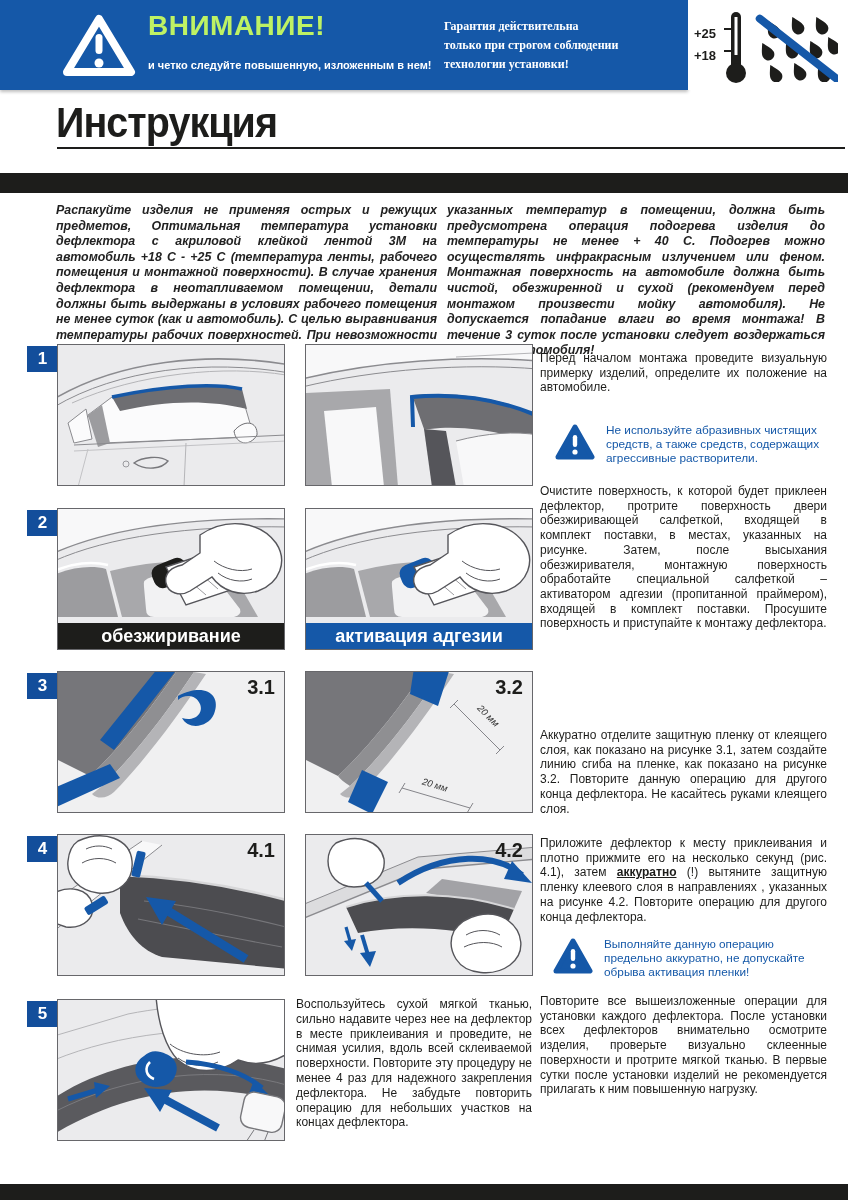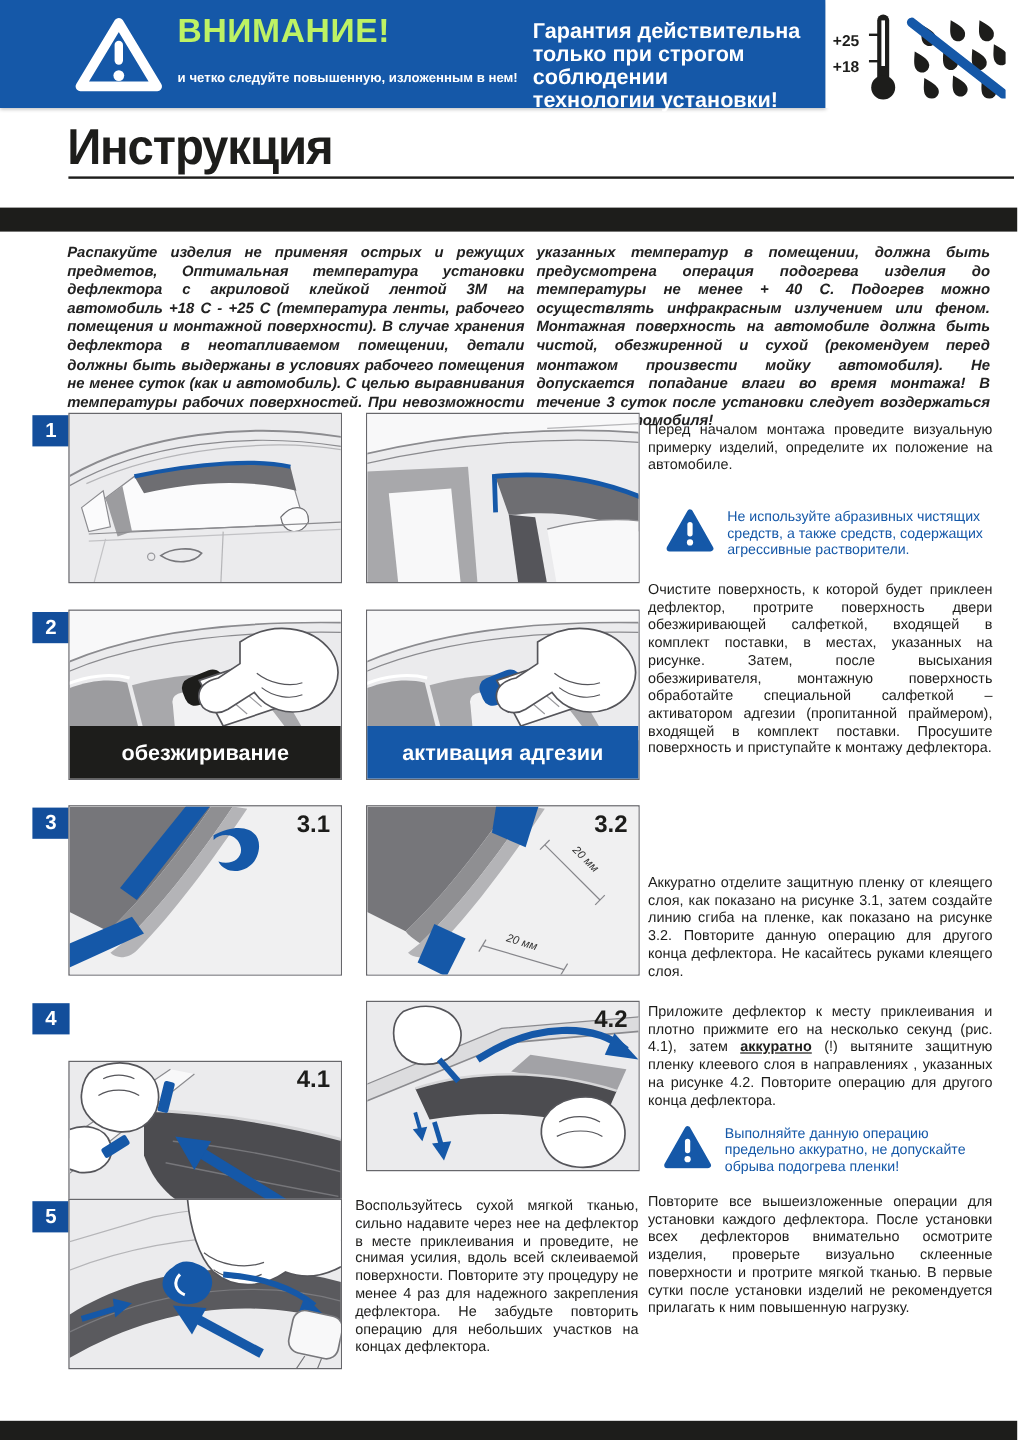--- a/index.html
+++ b/index.html
@@ -5,21 +5,21 @@
   html,body{margin:0;padding:0;background:#fff;}
   .page{position:relative;width:848px;height:1200px;background:#fff;overflow:hidden;
         font-family:"Liberation Sans",sans-serif;color:#1d1d1b;}
   
   .hdr-blue{position:absolute;left:0;top:0;width:688px;height:90px;background:#1558a8;
             box-shadow:0 2px 3px rgba(0,0,0,.25);}
   .hdr-tri{position:absolute;left:62px;top:12px;}
   .attn-title{position:absolute;left:148px;top:10px;font-size:28px;font-weight:bold;color:#bef264;letter-spacing:.5px;}
   .attn-l1{position:absolute;left:148px;top:45px;font-size:11px;font-weight:bold;color:#fff;}
   .attn-l2{position:absolute;left:148px;top:59px;font-size:11px;font-weight:bold;color:#fff;}
-  .warr{position:absolute;left:444px;top:17px;width:240px;font-size:18px;font-weight:bold;color:#fff;line-height:19px;}
+  .warr{position:absolute;left:444px;top:17px;width:240px;font-size:12px;font-weight:bold;color:#fff;line-height:19px;font-family:Liberation Serif, serif;}
   .hdr-icons{position:absolute;left:688px;top:0;width:160px;height:90px;background:#fff;}
   .temp{position:absolute;font-size:13px;font-weight:bold;color:#1d1d1b;}
   .temp-hi{left:694px;top:26px;} .temp-lo{left:694px;top:48px;}
   .thermo{position:absolute;left:724px;top:10px;}
   .norain{position:absolute;left:754px;top:12px;}
   
   .title{position:absolute;left:56px;top:99px;font-size:42px;font-weight:bold;letter-spacing:-1px;
          transform:scaleX(.94);transform-origin:left;}
   .title-rule{position:absolute;left:57px;top:147px;width:788px;height:2px;background:#1d1d1b;}
   .subtitle{position:absolute;left:58px;top:152px;font-size:19px;}
@@ -29,21 +29,21 @@
   
   .intro{position:absolute;top:203px;font-size:12.4px;line-height:15.6px;font-style:italic;
          font-weight:bold;text-align:justify;color:#222;}
   .intro-l{left:56px;width:381px;} .intro-r{left:447px;width:378px;}
   
   .badge{position:absolute;left:27px;width:31px;height:26px;background:#134e9b;color:#fff;
          font-size:17px;font-weight:bold;display:flex;align-items:center;justify-content:center;}
   .panel{position:absolute;width:228px;height:142px;background:#ebebed;border:1px solid #67676b;
          box-sizing:border-box;overflow:hidden;}
   .panel svg{position:absolute;left:0;top:0;}
-  .cap{position:absolute;left:0;right:0;bottom:0;height:44px;display:flex;align-items:center;
+  .cap{position:absolute;left:0;right:0;bottom:0;height:26px;display:flex;align-items:center;
        justify-content:center;color:#fff;font-weight:bold;font-size:18px;}
   .cap-dark{background:#1d1d1b;} .cap-blue{background:#1558a8;}
   .figlab{position:absolute;top:4px;right:9px;font-size:20px;font-weight:bold;color:#1d1d1b;z-index:2;}
   .body-p{position:absolute;left:540px;width:287px;font-size:12px;line-height:14.7px;
           text-align:justify;color:#1d1d1b;}
   .mid-p{position:absolute;left:296px;top:997px;width:236px;font-size:12px;line-height:14.8px;
          text-align:justify;color:#1d1d1b;}
   .warn{position:absolute;display:flex;gap:11px;align-items:flex-start;}
   .warn-txt{flex:1;font-size:11.8px;line-height:13.8px;color:#1558a8;}
   .ub{font-weight:bold;text-decoration:underline;}
@@ -244,21 +244,21 @@
           <path d="M93,121 L99,111"></path>
           <path d="M161,141 L167,131"></path>
       </g>
       <text transform="translate(180,46) rotate(45)" font-size="9.5" font-style="italic" fill="#333" text-anchor="middle">20 мм</text>
       <text transform="translate(128,116) rotate(17)" font-size="9.5" font-style="italic" fill="#333" text-anchor="middle">20 мм</text>
     </svg>
   </div>
   <div class="body-p" style="top:728px">Аккуратно отделите защитную пленку от клеящего слоя, как показано на рисунке 3.1, затем создайте линию сгиба на пленке, как показано на рисунке 3.2. Повторите данную операцию для другого конца дефлектора. Не касайтесь руками клеящего слоя.</div>
 
   <div class="badge" style="top:836px">4</div>
-  <div class="panel" style="left:57px;top:884px">
+  <div class="panel" style="left:57px;top:834px">
     <span class="figlab">4.1</span>
     <svg width="228" height="142" viewBox="0 0 228 142">
       <rect width="228" height="142" fill="#ebebed"></rect>
       <path d="M-4,66 L84,6 L104,10 L-4,96 Z" fill="#f8f8f9"></path>
       <path d="M-4,66 L84,6 M104,10 L-4,96" stroke="#8b8b8f" stroke-width="1" fill="none"></path>
       <path d="M62,40 C120,42 180,52 232,66 L232,134 L104,122 C84,116 70,100 62,78 Z" fill="#4c4c50"></path>
       <path d="M62,40 C120,42 180,52 232,66" stroke="#d6d6d8" stroke-width="2.5" fill="none"></path>
       <path d="M86,66 C130,70 180,80 228,92 M80,84 C120,92 170,102 224,112" stroke="#76767a" stroke-width="1.2" fill="none"></path>
       <path d="M20,6 C46,-6 72,4 74,26 C76,46 60,60 40,58 C22,56 8,42 10,26 C11,16 14,10 20,6 Z" fill="#fff" stroke="#55555a" stroke-width="1.4"></path>
       <path d="M28,14 C36,10 46,10 54,14 M24,28 C34,22 48,22 58,28" stroke="#55555a" stroke-width="1" fill="none"></path>
@@ -293,21 +293,21 @@
   </div>
   <div class="body-p" style="top:836px"><span>Приложите дефлектор к месту приклеивания и плотно прижмите его на несколько секунд (рис. 4.1), затем </span><span class="ub">аккуратно</span><span> (!) вытяните защитную пленку клеевого слоя в направлениях , указанных на рисунке 4.2. Повторите операцию для другого конца дефлектора.</span></div>
   <div class="warn" style="left:553px;top:938px;width:276px">
     <span>
       <svg width="40" height="36" viewBox="0 0 40 36">
         <path d="M20,3 L37,33 L3,33 Z" fill="#1558a8" stroke="#1558a8" stroke-width="5" stroke-linejoin="round"></path>
         <rect x="17.8" y="11" width="4.4" height="12" rx="2.2" fill="#fff"></rect>
         <circle cx="20" cy="28" r="2.6" fill="#fff"></circle>
       </svg>
     </span>
-    <span class="warn-txt">Выполняйте данную операцию предельно аккуратно, не допускайте обрыва подогрева пленки!</span>
+    <span class="warn-txt">Выполняйте данную операцию предельно аккуратно, не допускайте обрыва активация пленки!</span>
   </div>
 
   <div class="badge" style="top:1001px">5</div>
   <div class="panel" style="left:57px;top:999px">
     <svg width="228" height="142" viewBox="0 0 228 142">
       <rect width="228" height="142" fill="#ebebed"></rect>
       <path d="M-4,36 L70,14 C120,4 180,2 232,8" stroke="#b5b5b8" fill="none"></path>
       <path d="M-4,60 C60,34 140,24 232,34" stroke="#b5b5b8" fill="none"></path>
       <path d="M-4,98 C60,56 150,46 232,70 L232,104 C150,78 70,90 -4,134 Z" fill="#5a5a5e"></path>
       <path d="M-4,112 C70,74 160,64 232,86" stroke="#7a7a7e" fill="none"></path>

